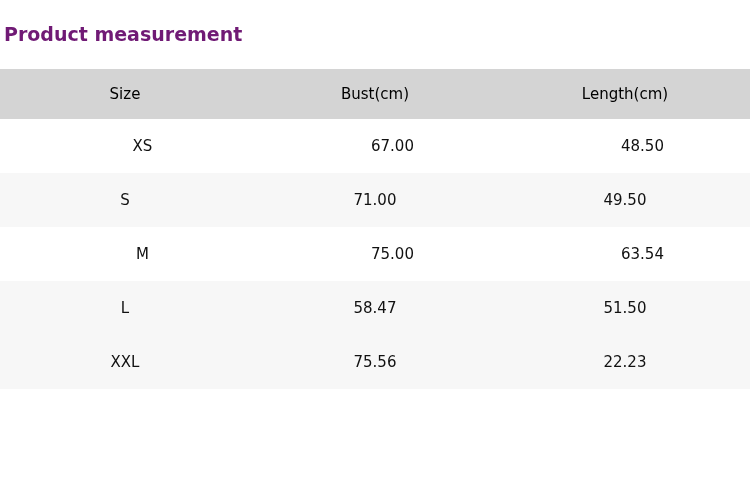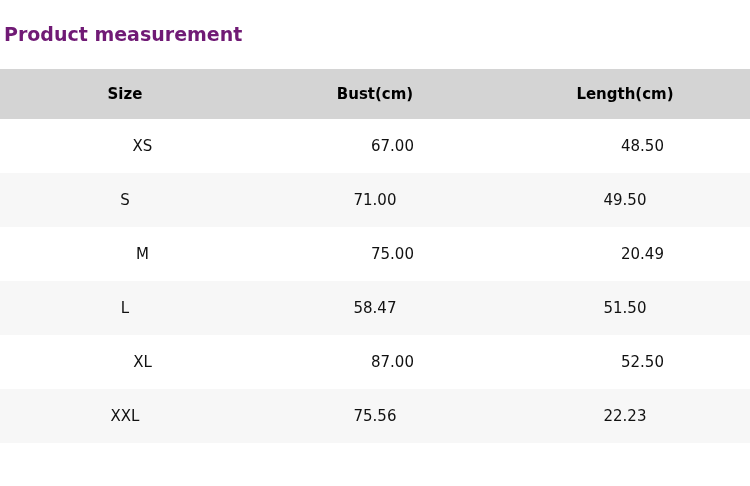--- a/index.html
+++ b/index.html
@@ -47,21 +47,21 @@
     table-layout: fixed;
   }
   table.measure-table th,
   table.measure-table td {
     text-align: center;
     font-size: 15px;
     border: none;
   }
   table.measure-table thead th {
     background: #d4d4d4;
-    font-weight: bold;
+    font-weight: normal;
     height: 48px;
     color: #000000;
   }
   table.measure-table tbody td {
     height: 52px;
     font-weight: normal;
     color: #111111;
   }
   table.measure-table tbody tr.row-even td {
     background: #ffffff;
@@ -102,31 +102,26 @@
         <td>48.50</td>
       </tr>
       <tr class="row-odd">
         <td>S</td>
         <td>71.00</td>
         <td>49.50</td>
       </tr>
       <tr class="row-even">
         <td>M</td>
         <td>75.00</td>
-        <td>20.49</td>
+        <td>63.54</td>
       </tr>
       <tr class="row-odd">
         <td>L</td>
         <td>58.47</td>
         <td>51.50</td>
-      </tr>
-      <tr class="row-even">
-        <td>XL</td>
-        <td>87.00</td>
-        <td>52.50</td>
       </tr>
       <tr class="row-odd">
         <td>XXL</td>
         <td>75.56</td>
         <td>22.23</td>
       </tr>
     </tbody>
   </table>
 
 </div>

